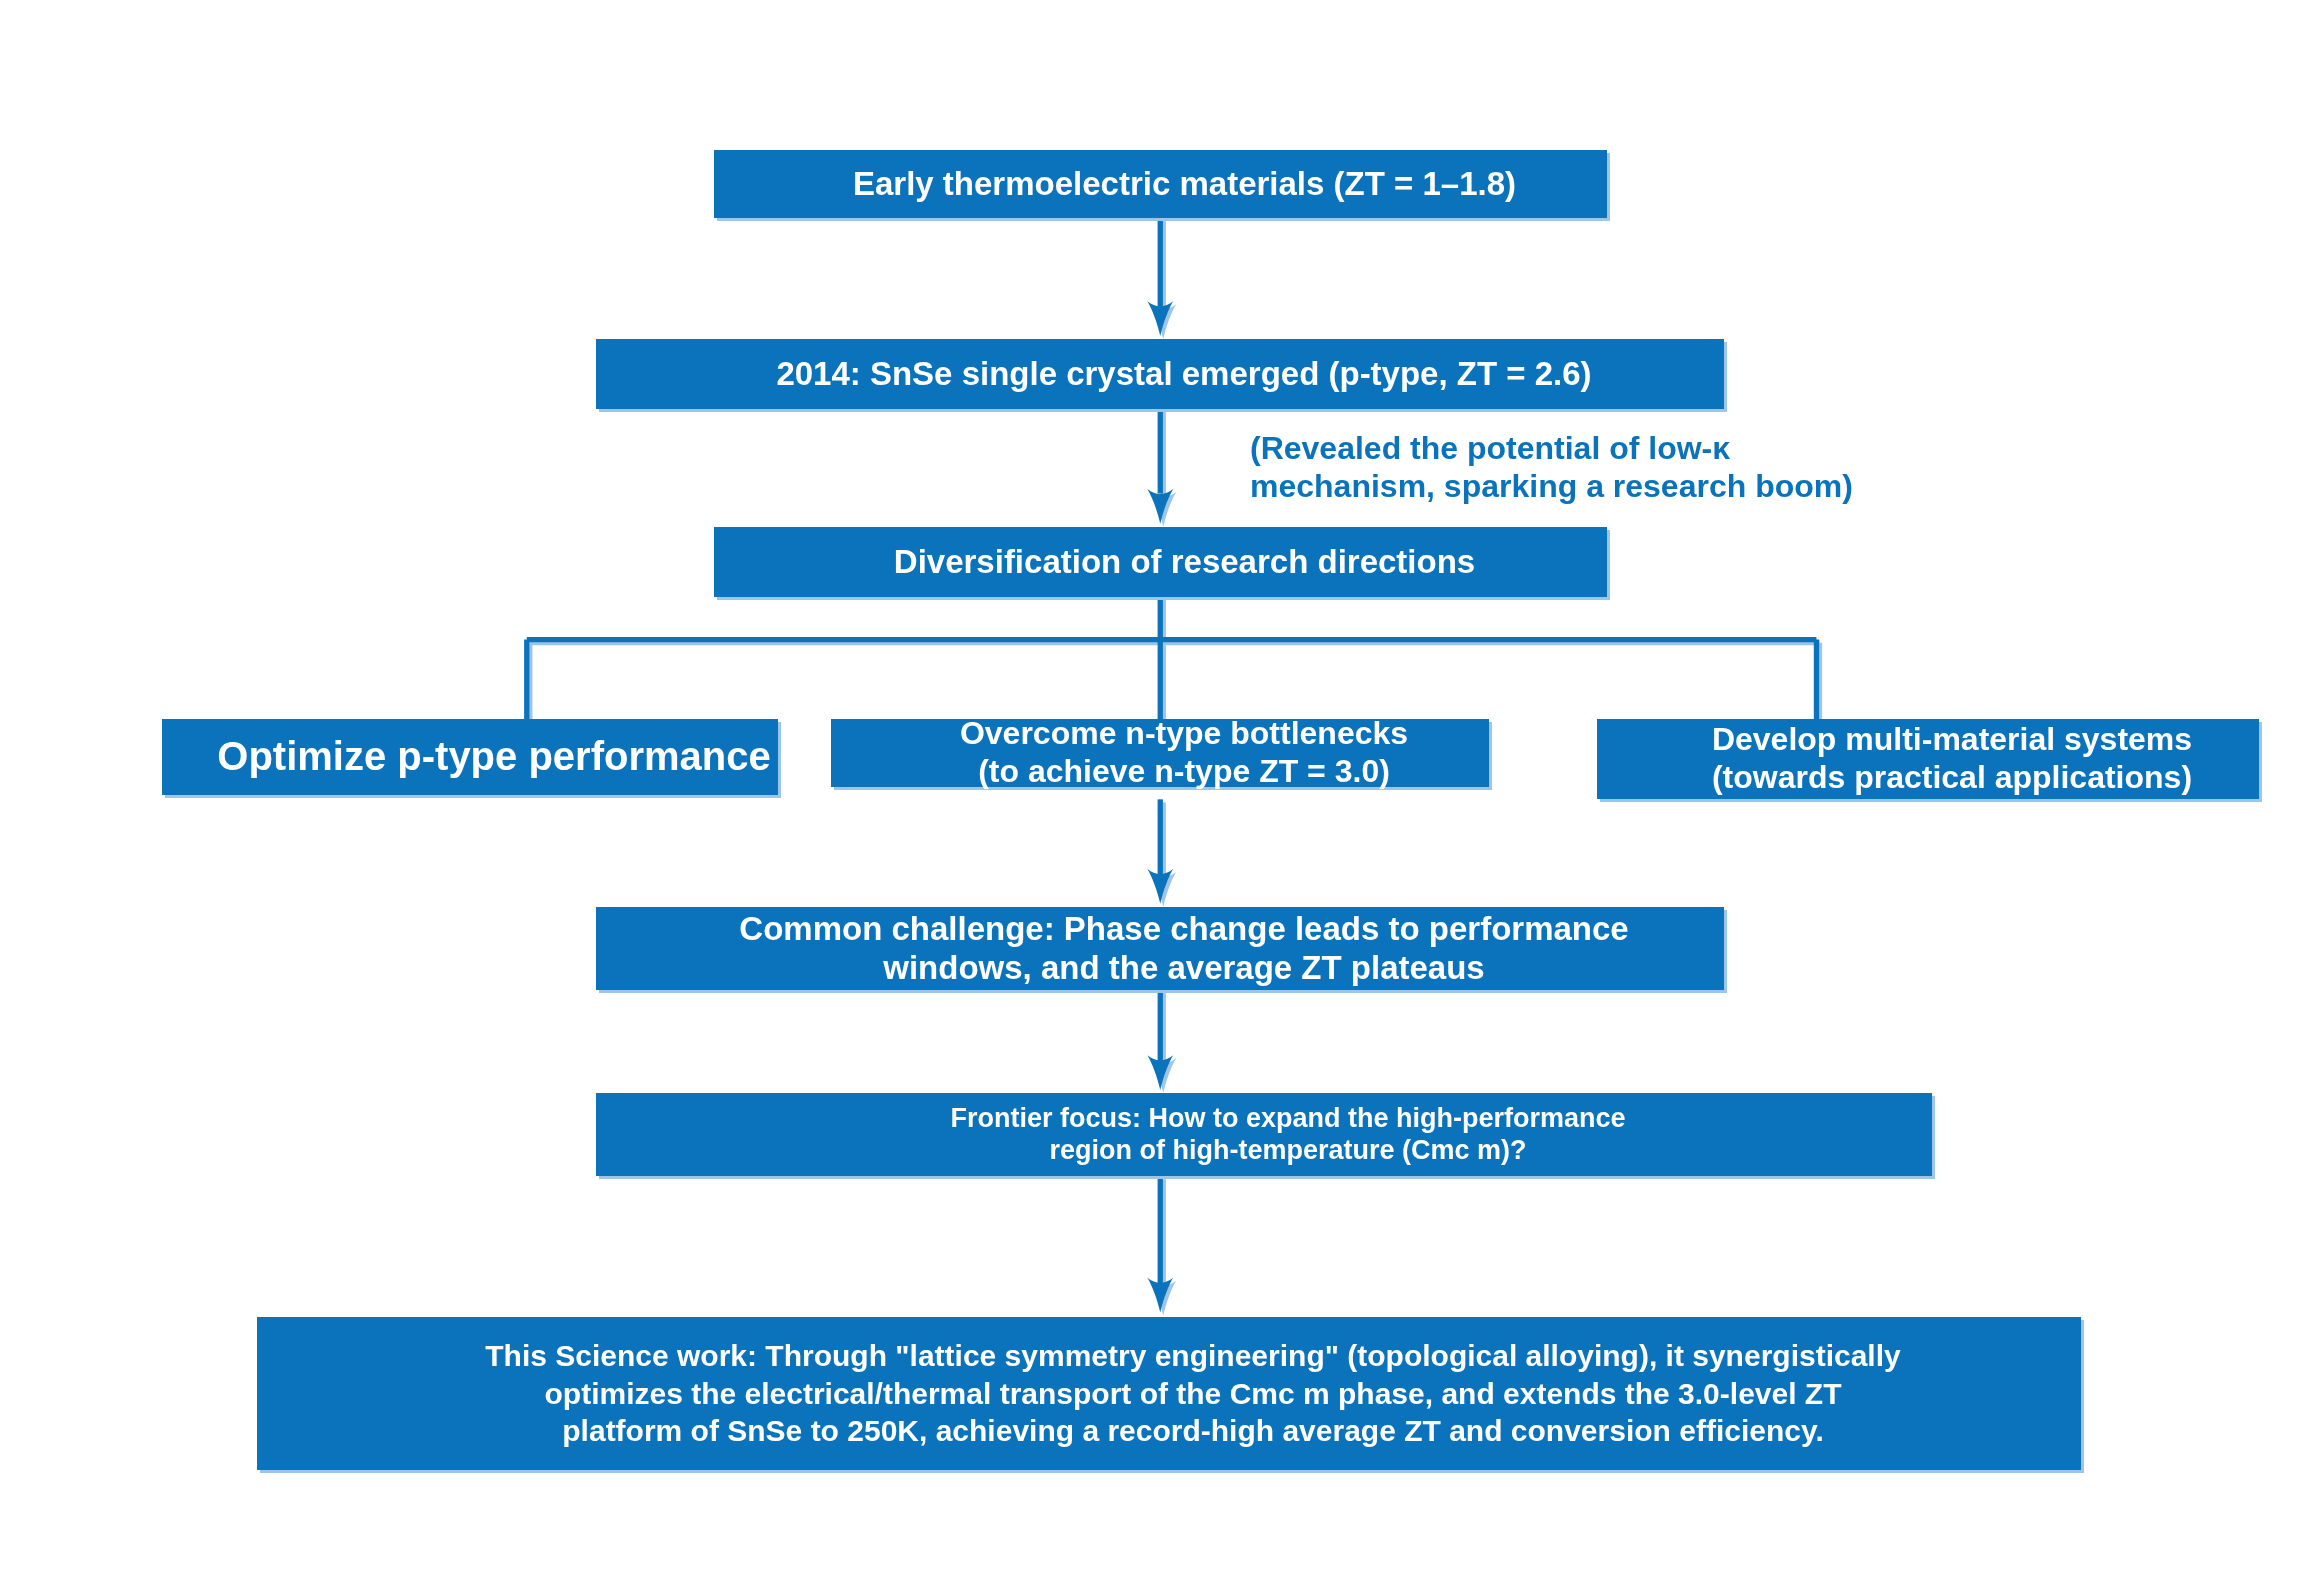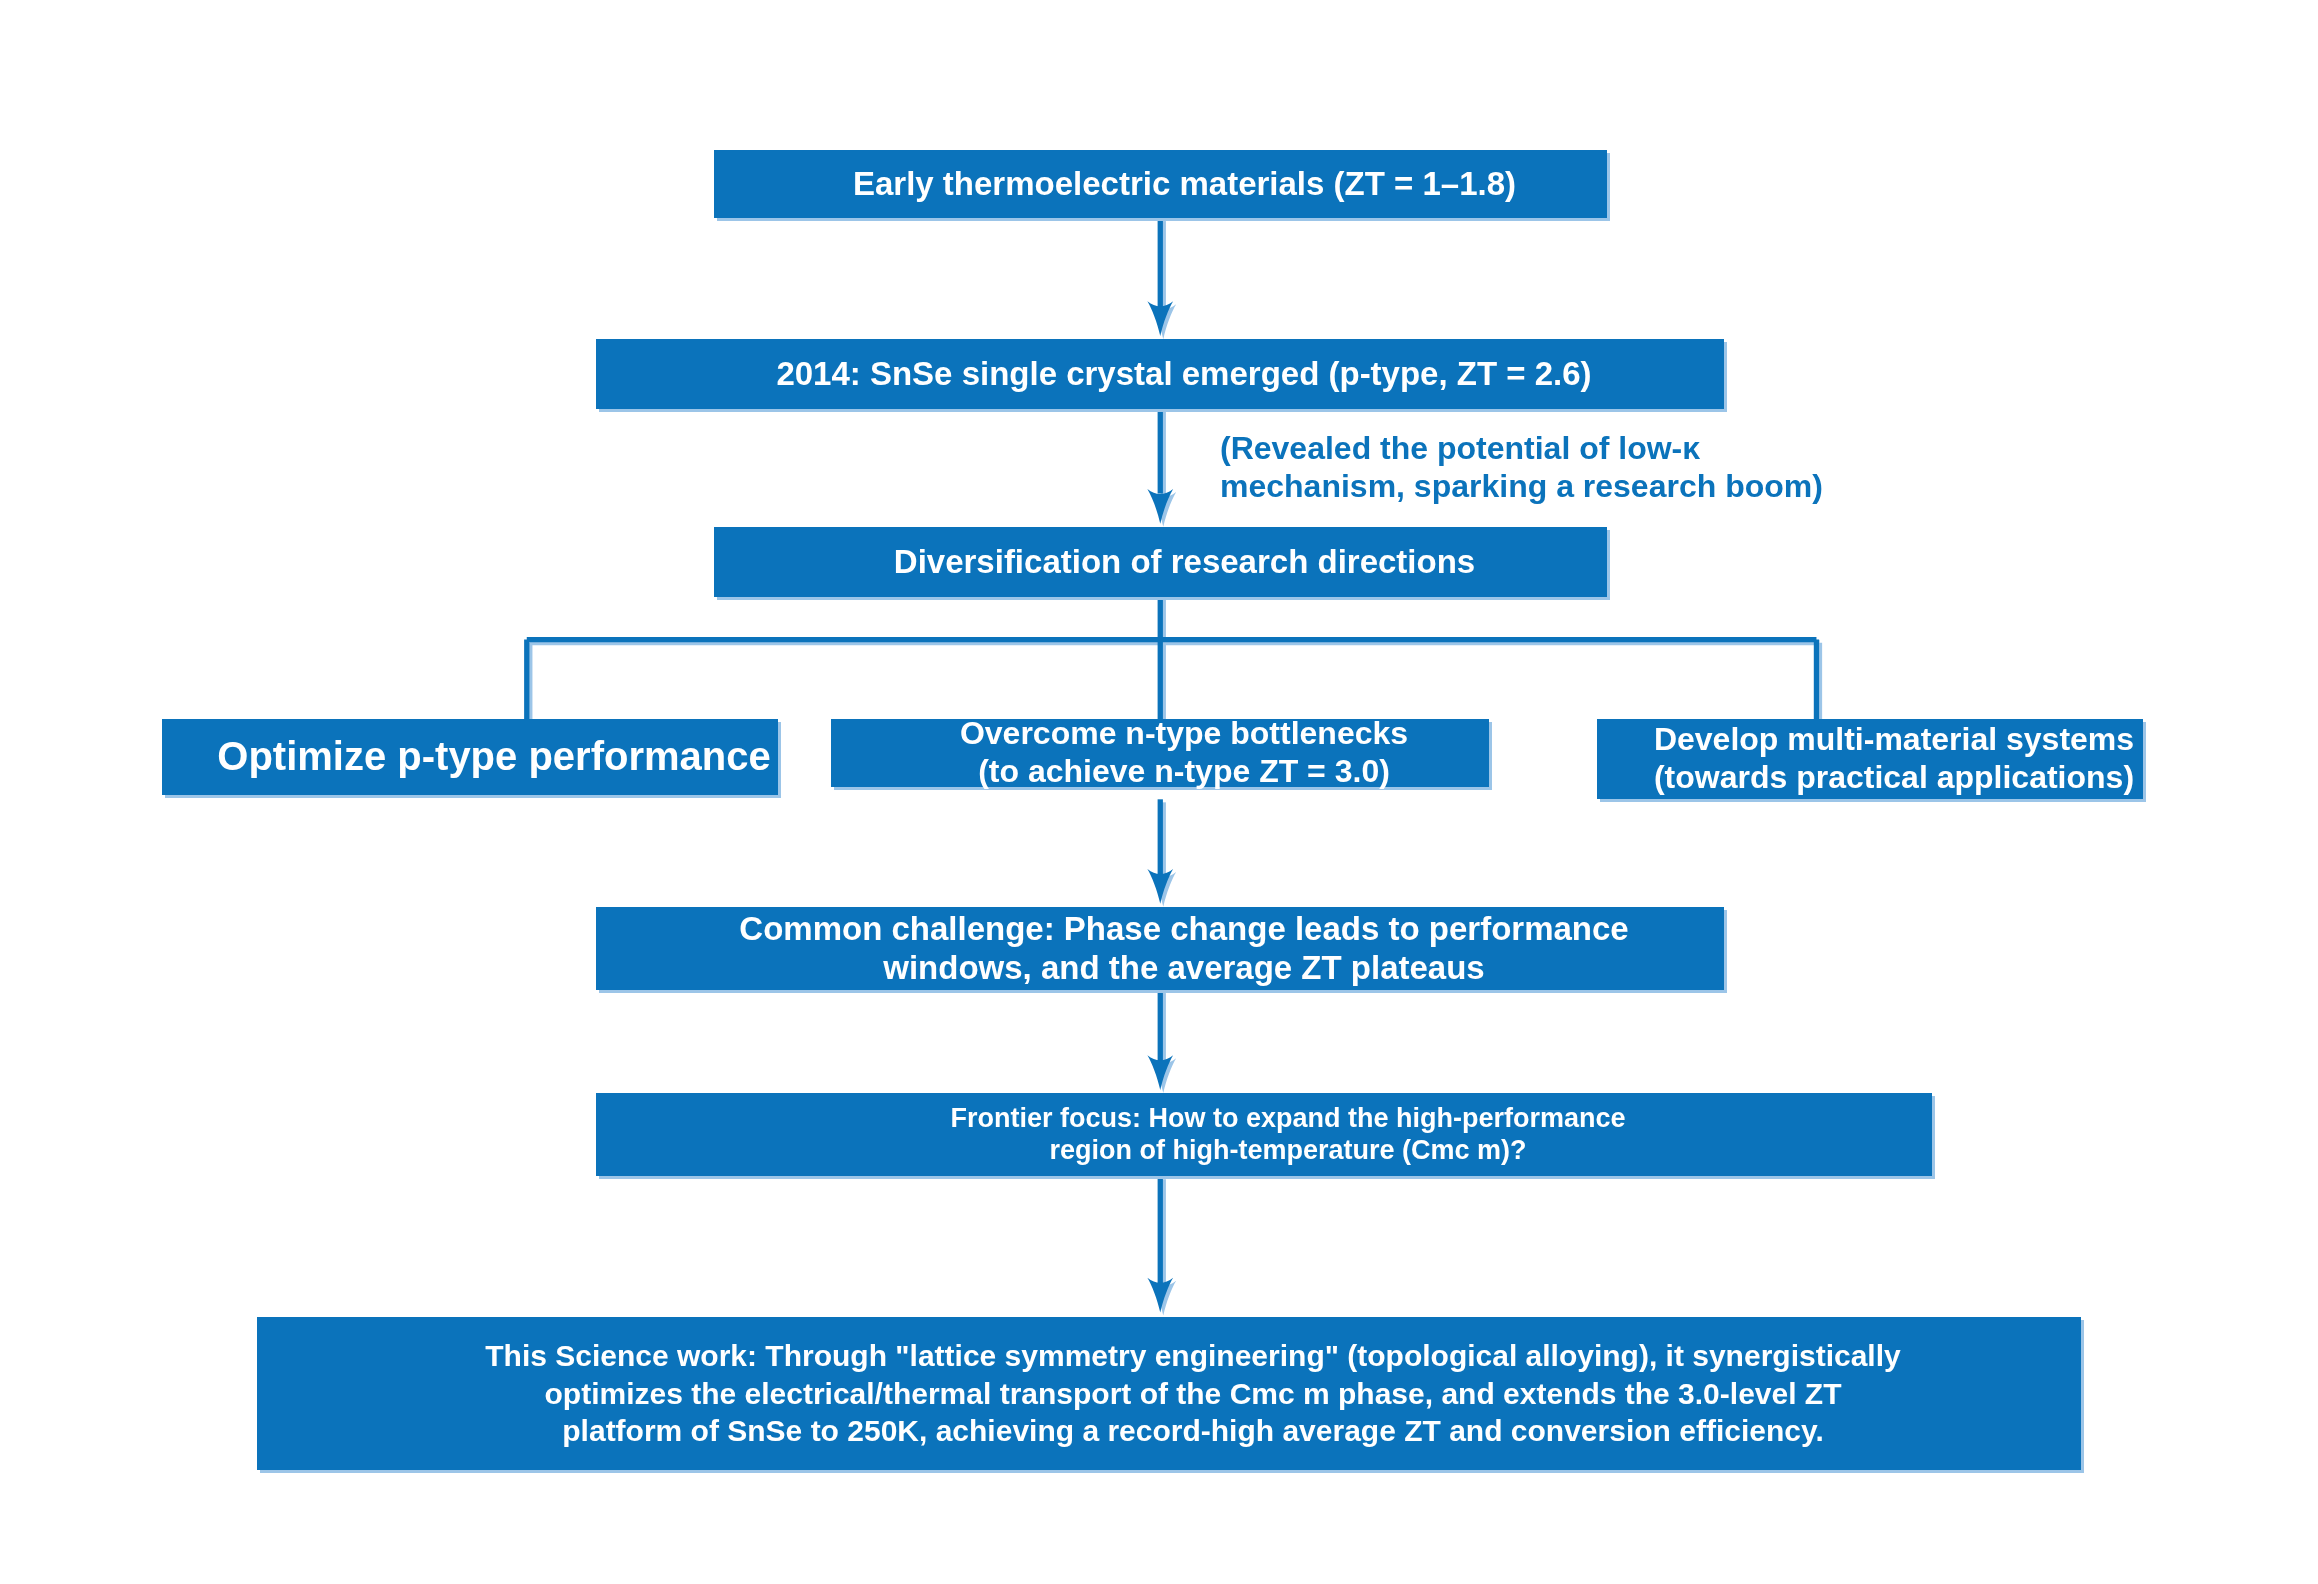--- a/index.html
+++ b/index.html
@@ -28,30 +28,30 @@
     box-shadow:3px 3px 0 var(--edge-light);
     line-height:1.18;
     padding-left:48px;
   }
   .box span{display:block;white-space:nowrap;}
   .b1{left:714px;top:150px;width:893px;height:68px;font-size:33px;}
   .b2{left:596px;top:339px;width:1128px;height:70px;font-size:33px;}
   .b3{left:714px;top:527px;width:893px;height:70px;font-size:33px;}
   .bl{left:162px;top:719px;width:616px;height:76px;font-size:40px;}
   .bc{left:831px;top:719px;width:658px;height:68px;font-size:32px;}
-  .br{left:1597px;top:719px;width:546px;height:80px;font-size:32px;}
+  .br{left:1597px;top:719px;width:662px;height:80px;font-size:32px;}
   .b4{left:596px;top:907px;width:1128px;height:83px;font-size:33px;}
   .b5{left:596px;top:1093px;width:1336px;height:83px;font-size:27px;}
   .b6{left:257px;top:1317px;width:1824px;height:153px;font-size:30px;line-height:1.25;}
   .annotation{
     position:absolute;left:1220px;top:430px;
     color:var(--accent-text);font-weight:700;font-size:32px;line-height:1.18;
     text-align:left;
   }
-  .annotation span{display:block;white-space:nowrap;}
+  .annotation span{display:block;white-space:nowrap;margin-left:30px;}
 </style>
 </head>
 <body>
 
 <svg class="connectors" width="2319" height="1585" viewBox="0 0 3064 2094" aria-hidden="true">
   <defs>
     <g id="net" stroke-width="7" fill="none">
 
       <path stroke="currentColor" d="M1533 288 V406"></path>
       <path stroke="currentColor" d="M1533 540 V652"></path>

